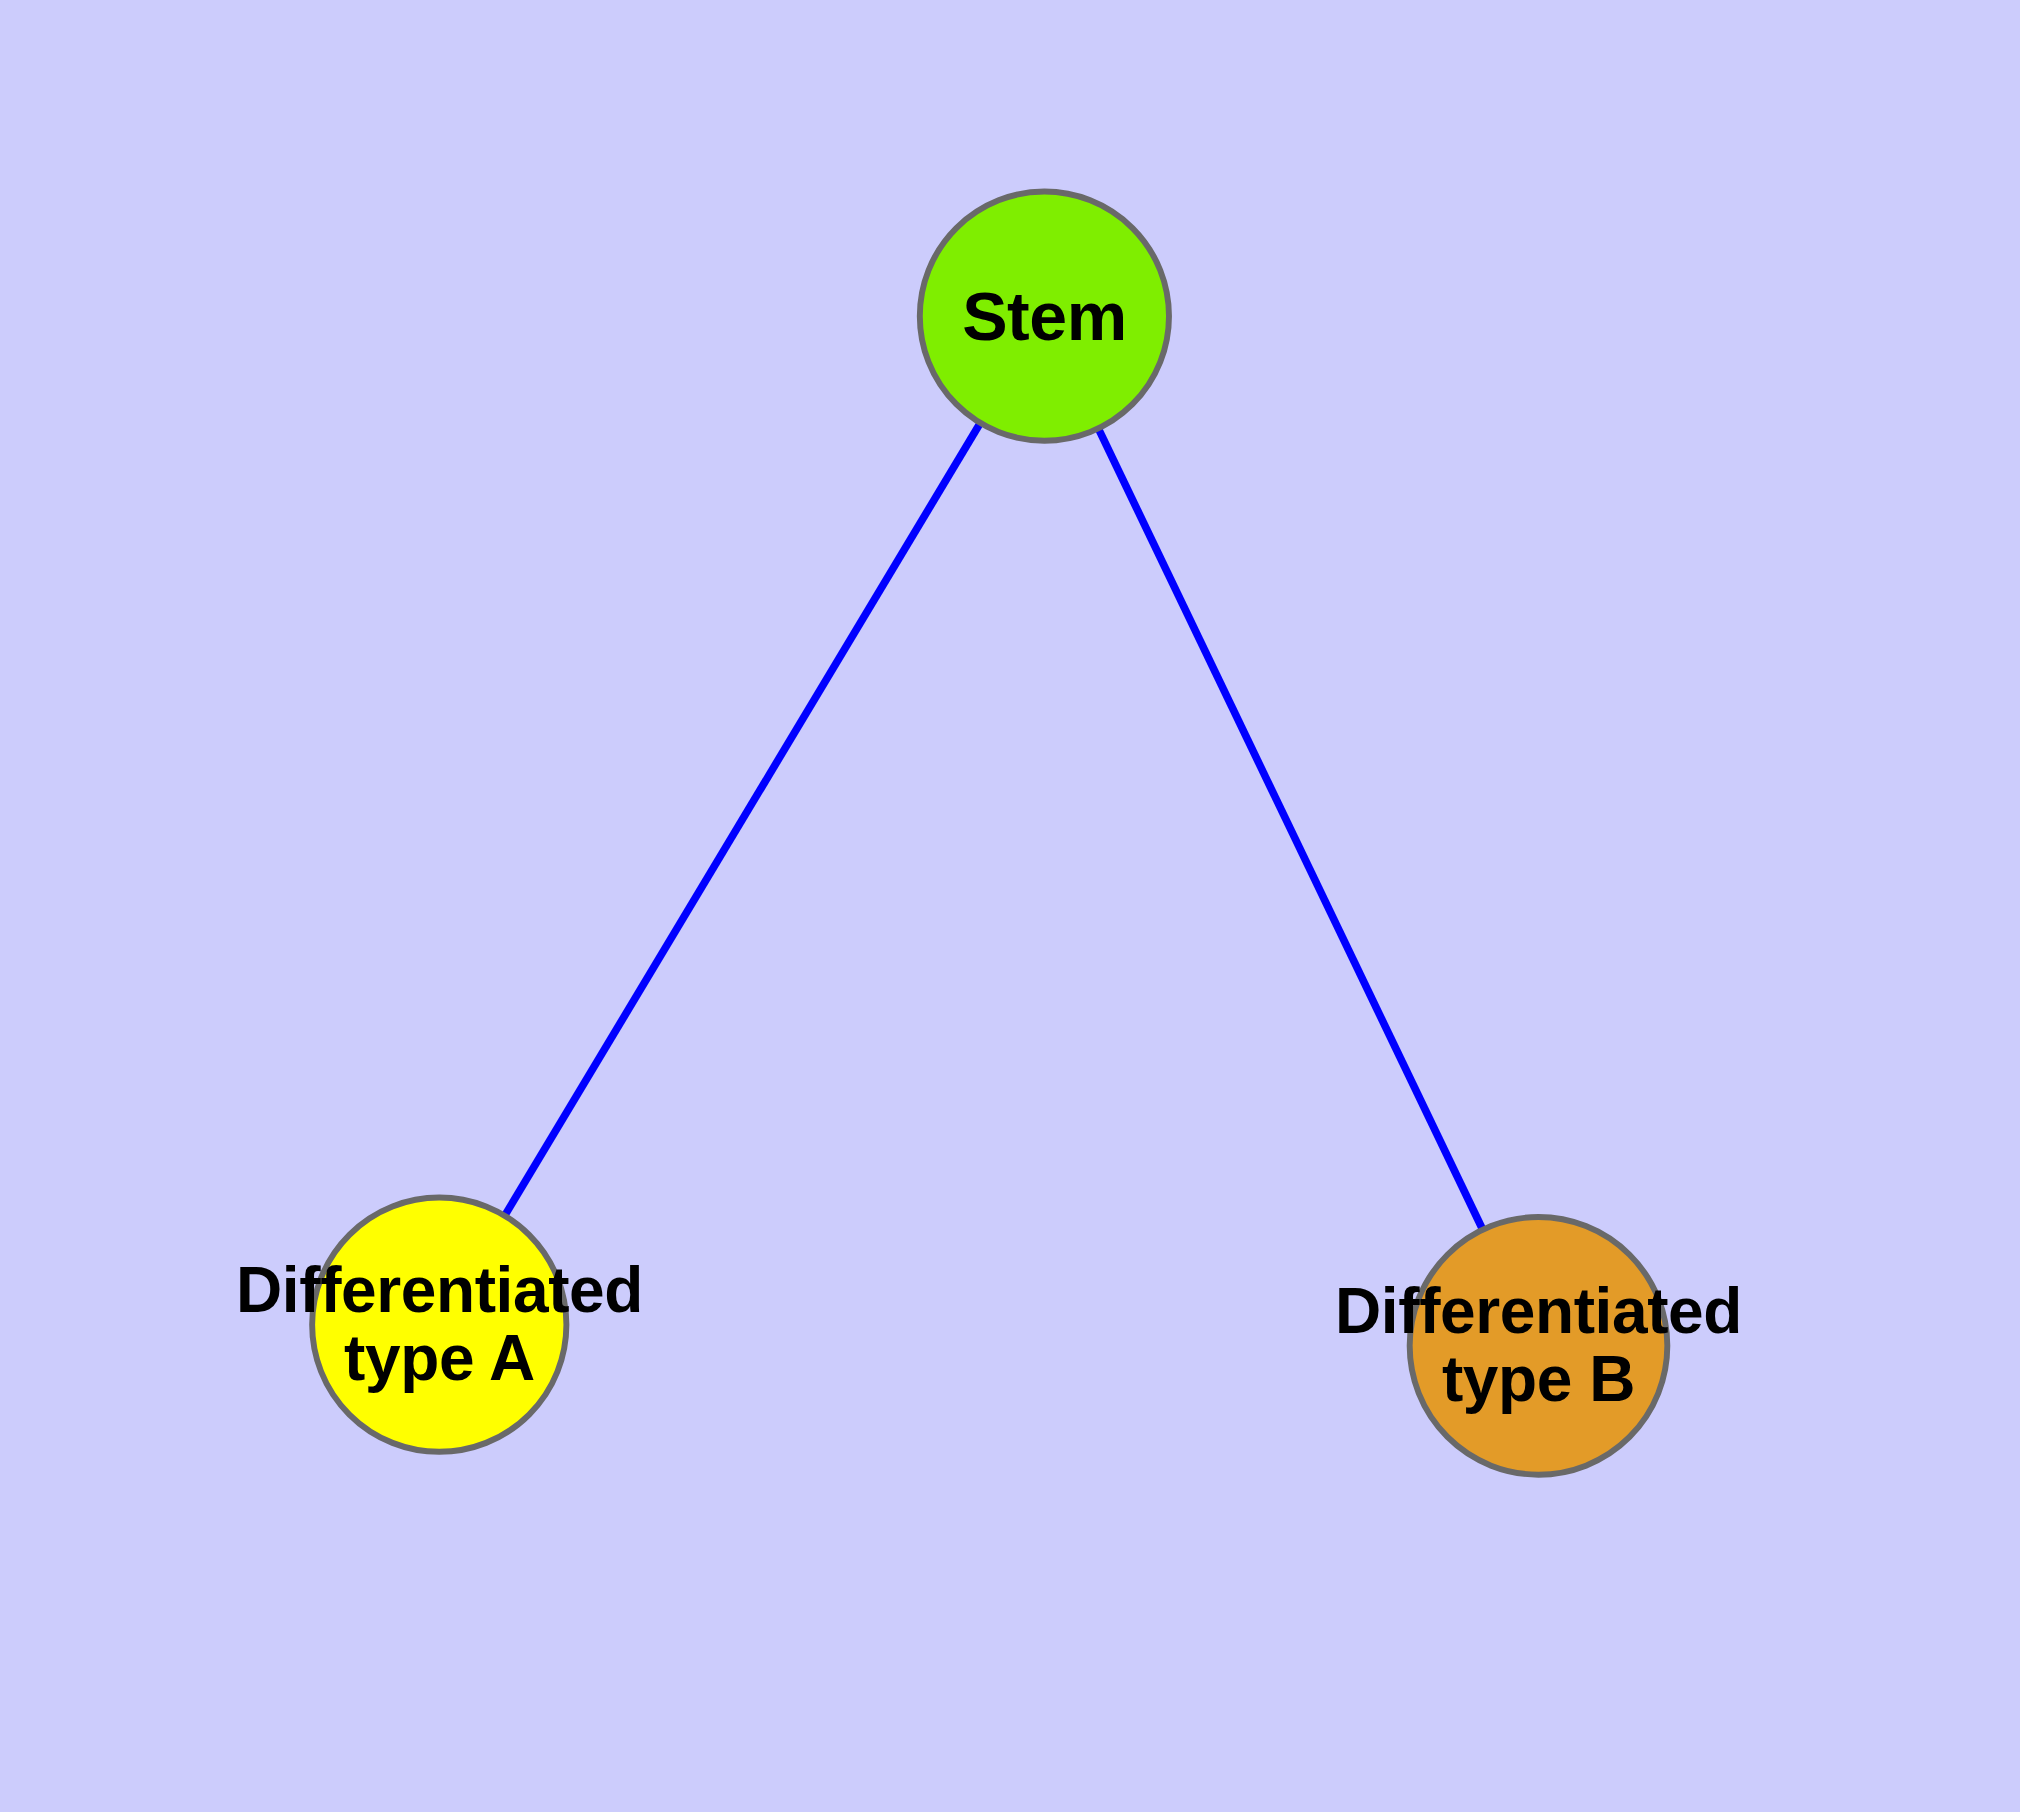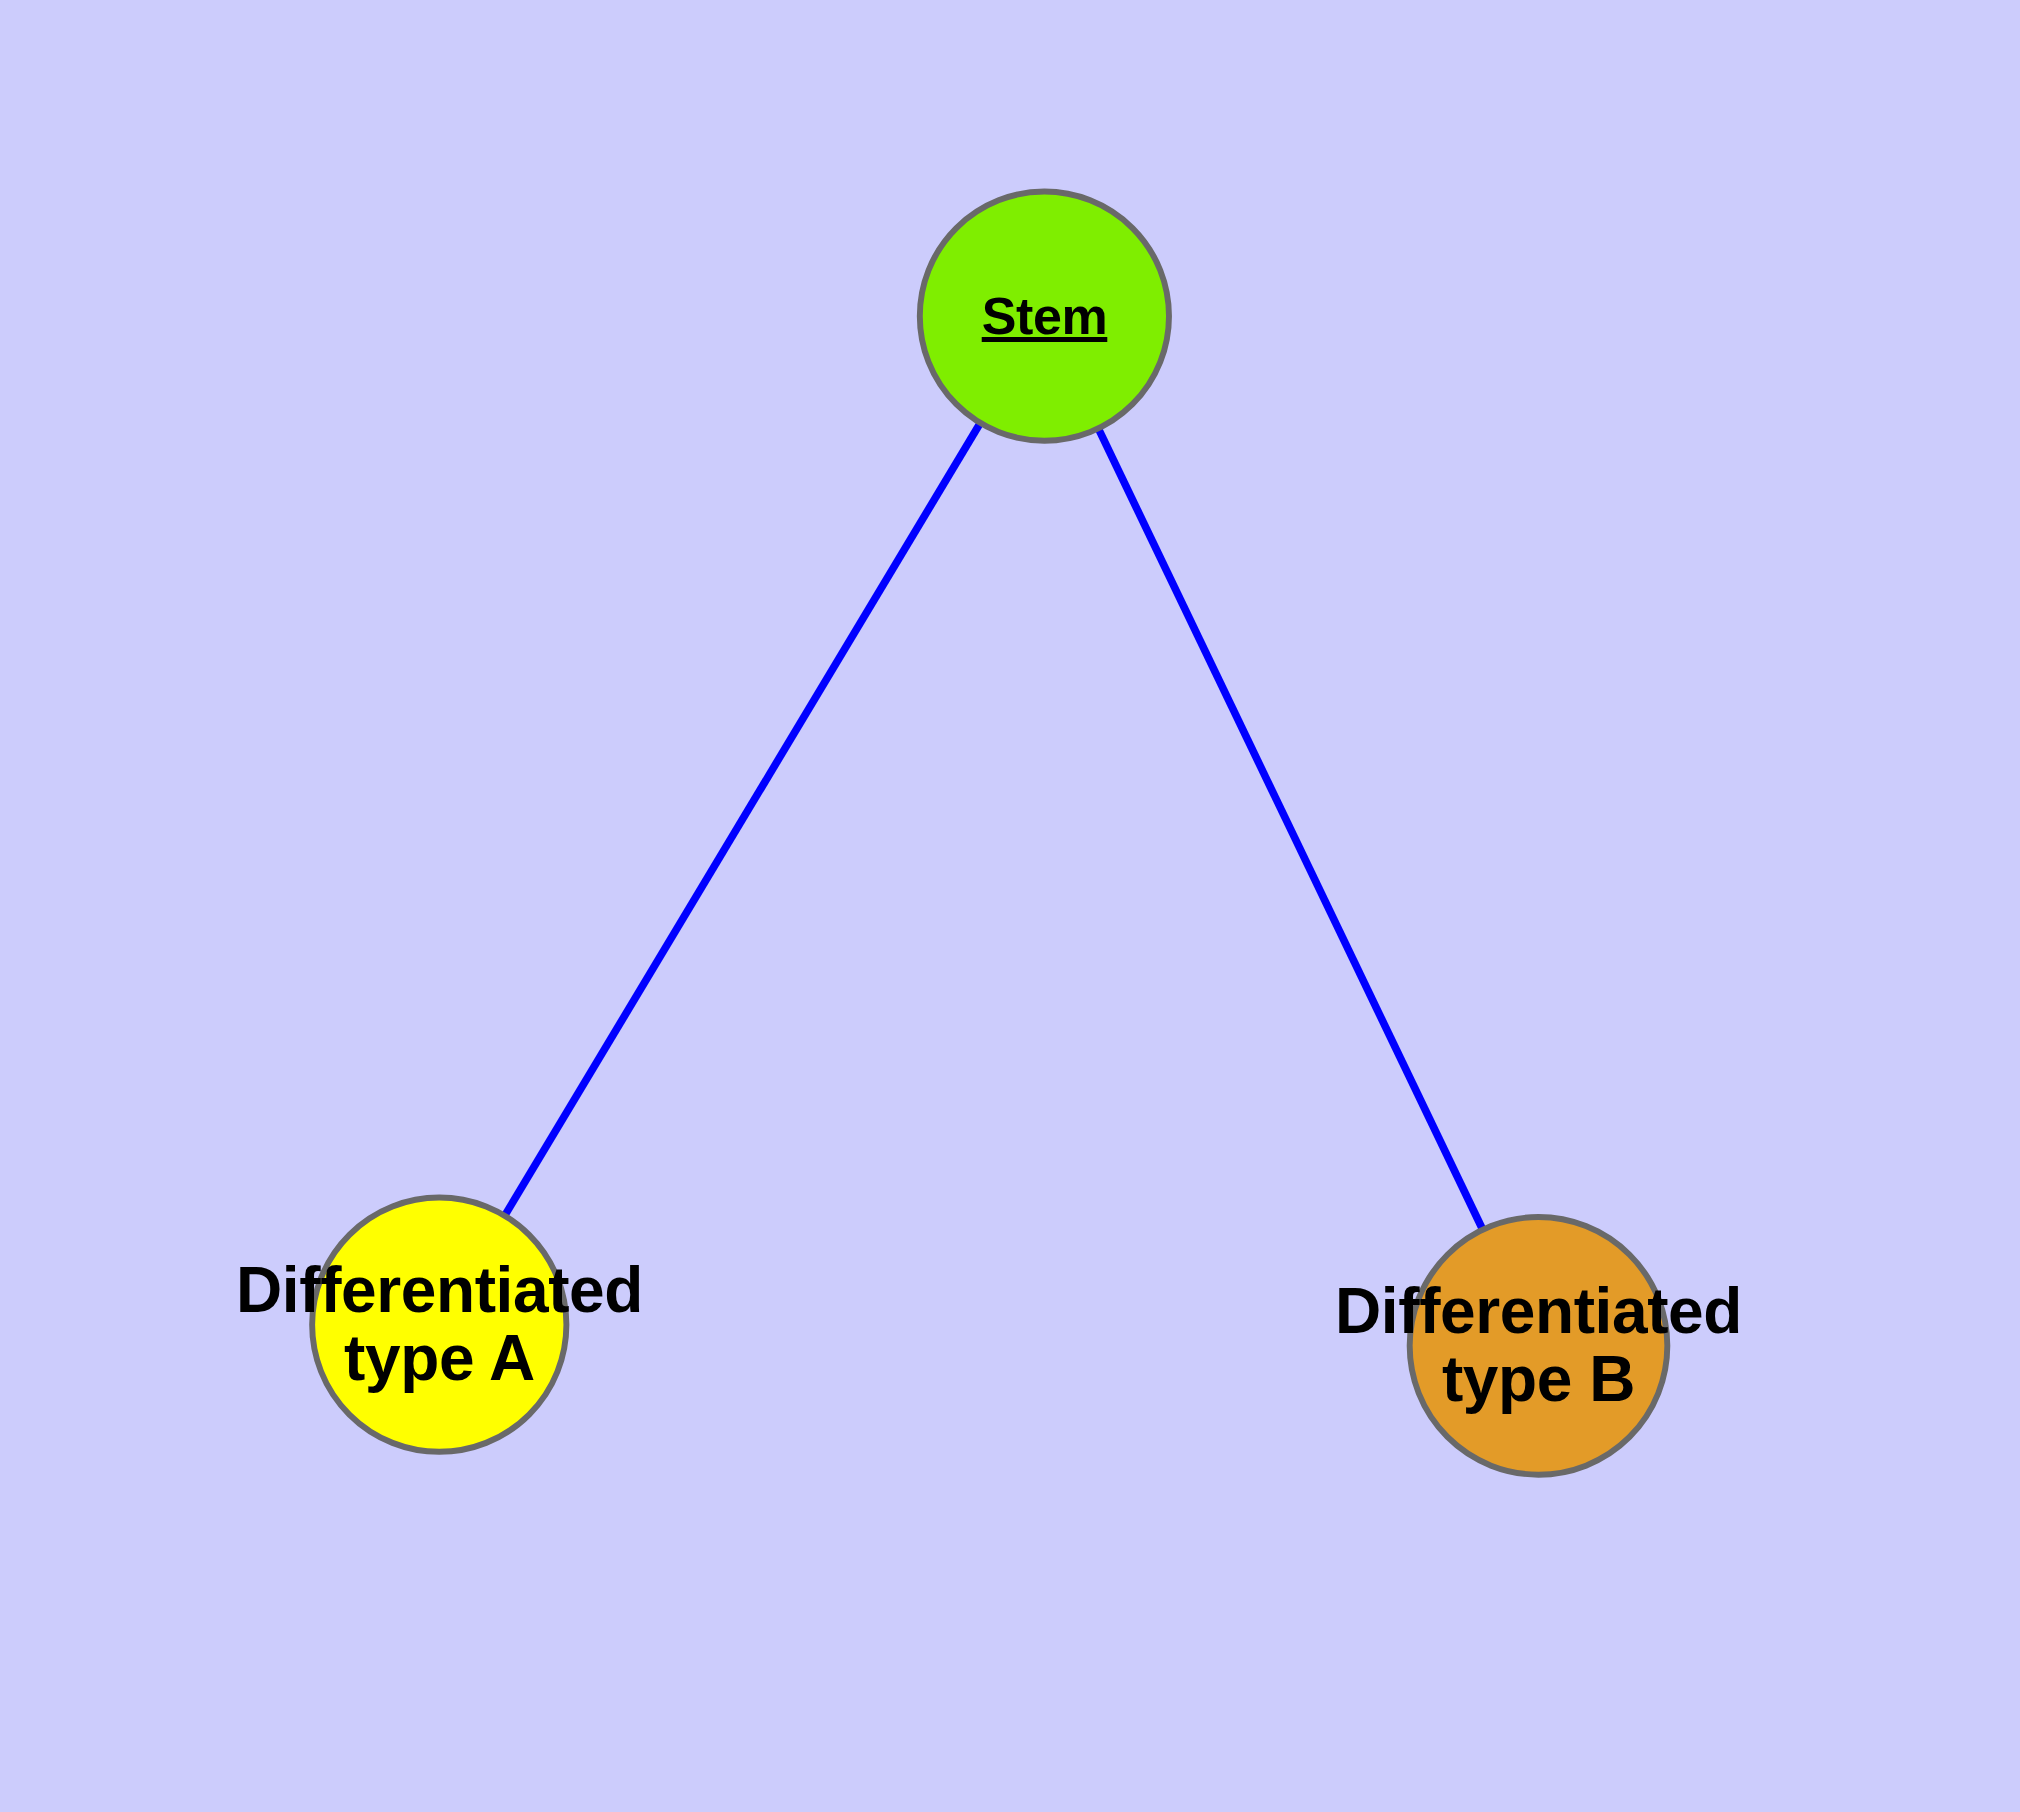--- a/index.html
+++ b/index.html
@@ -32,22 +32,21 @@
     position: absolute;
     color: #000000;
     font-weight: bold;
     text-align: center;
     line-height: 1.06;
     white-space: pre;
     letter-spacing: -0.4px;
     pointer-events: none;
   }
   .label-stem {
-    font-size: 52px;
-    text-decoration: underline;
+    font-size: 68px;
   }
   .label-multi {
     font-size: 64px;
   }
 </style>
 </head>
 <body>
 
 <div id="canvas">
 

